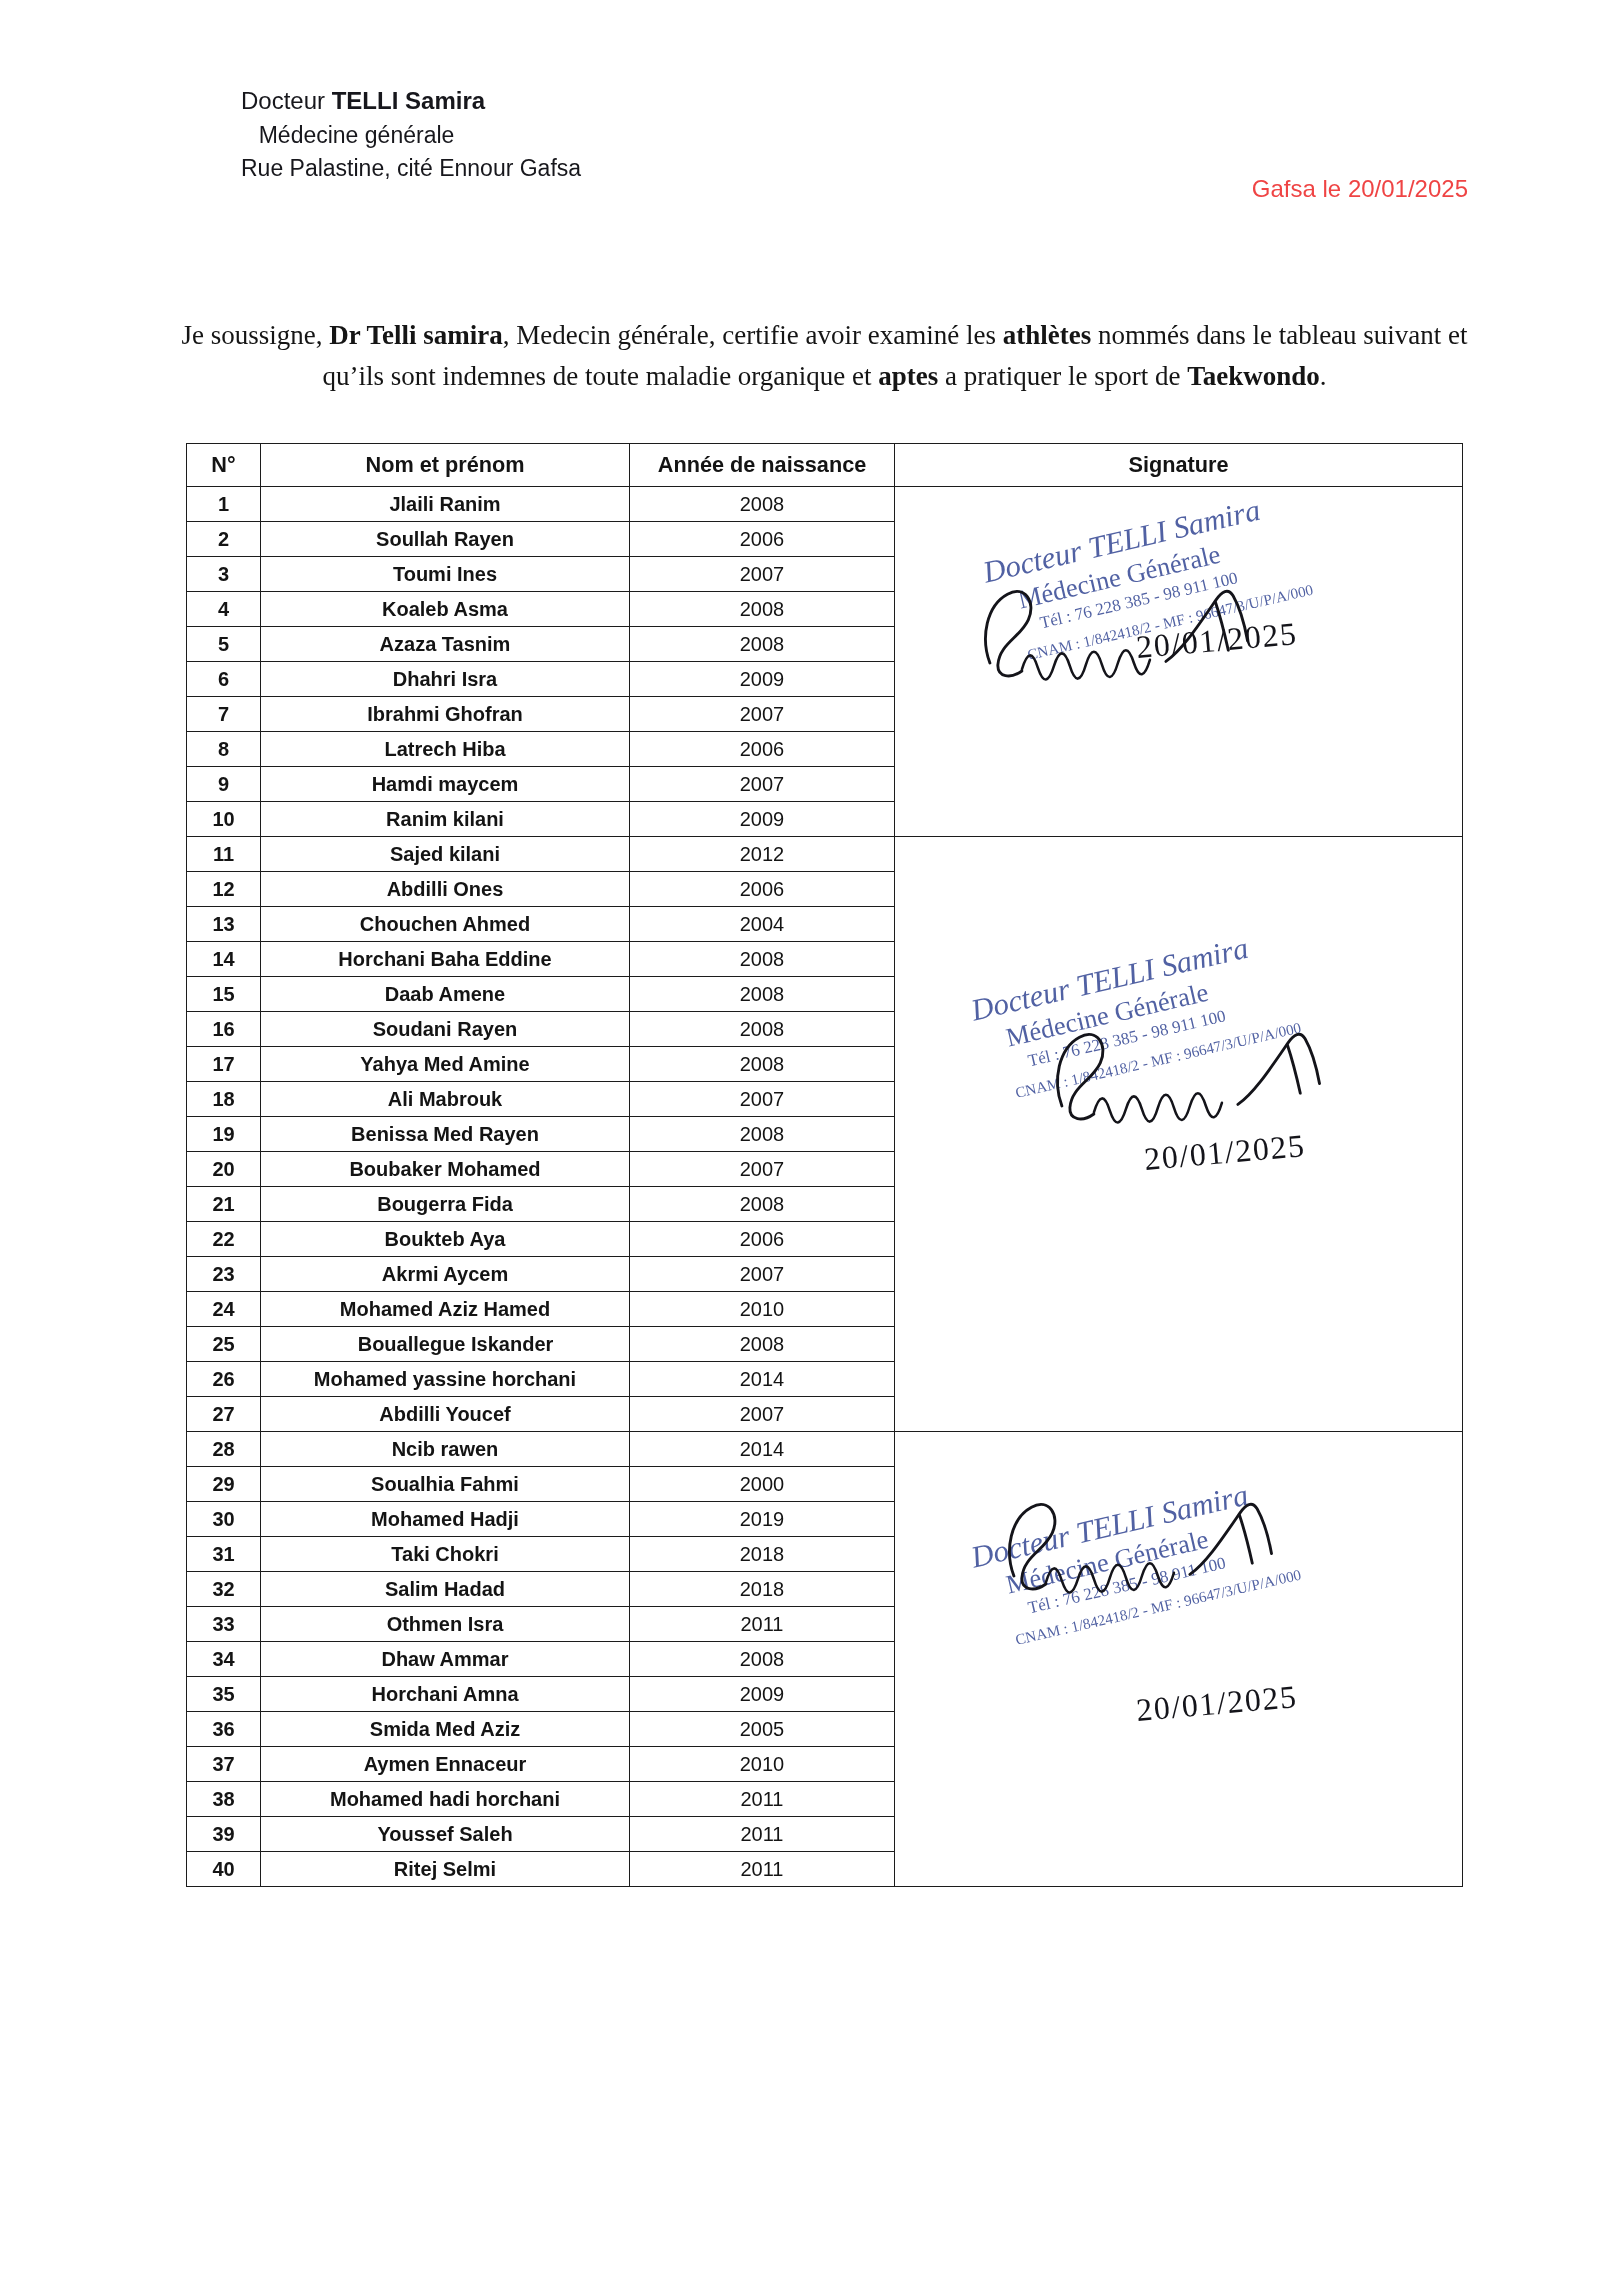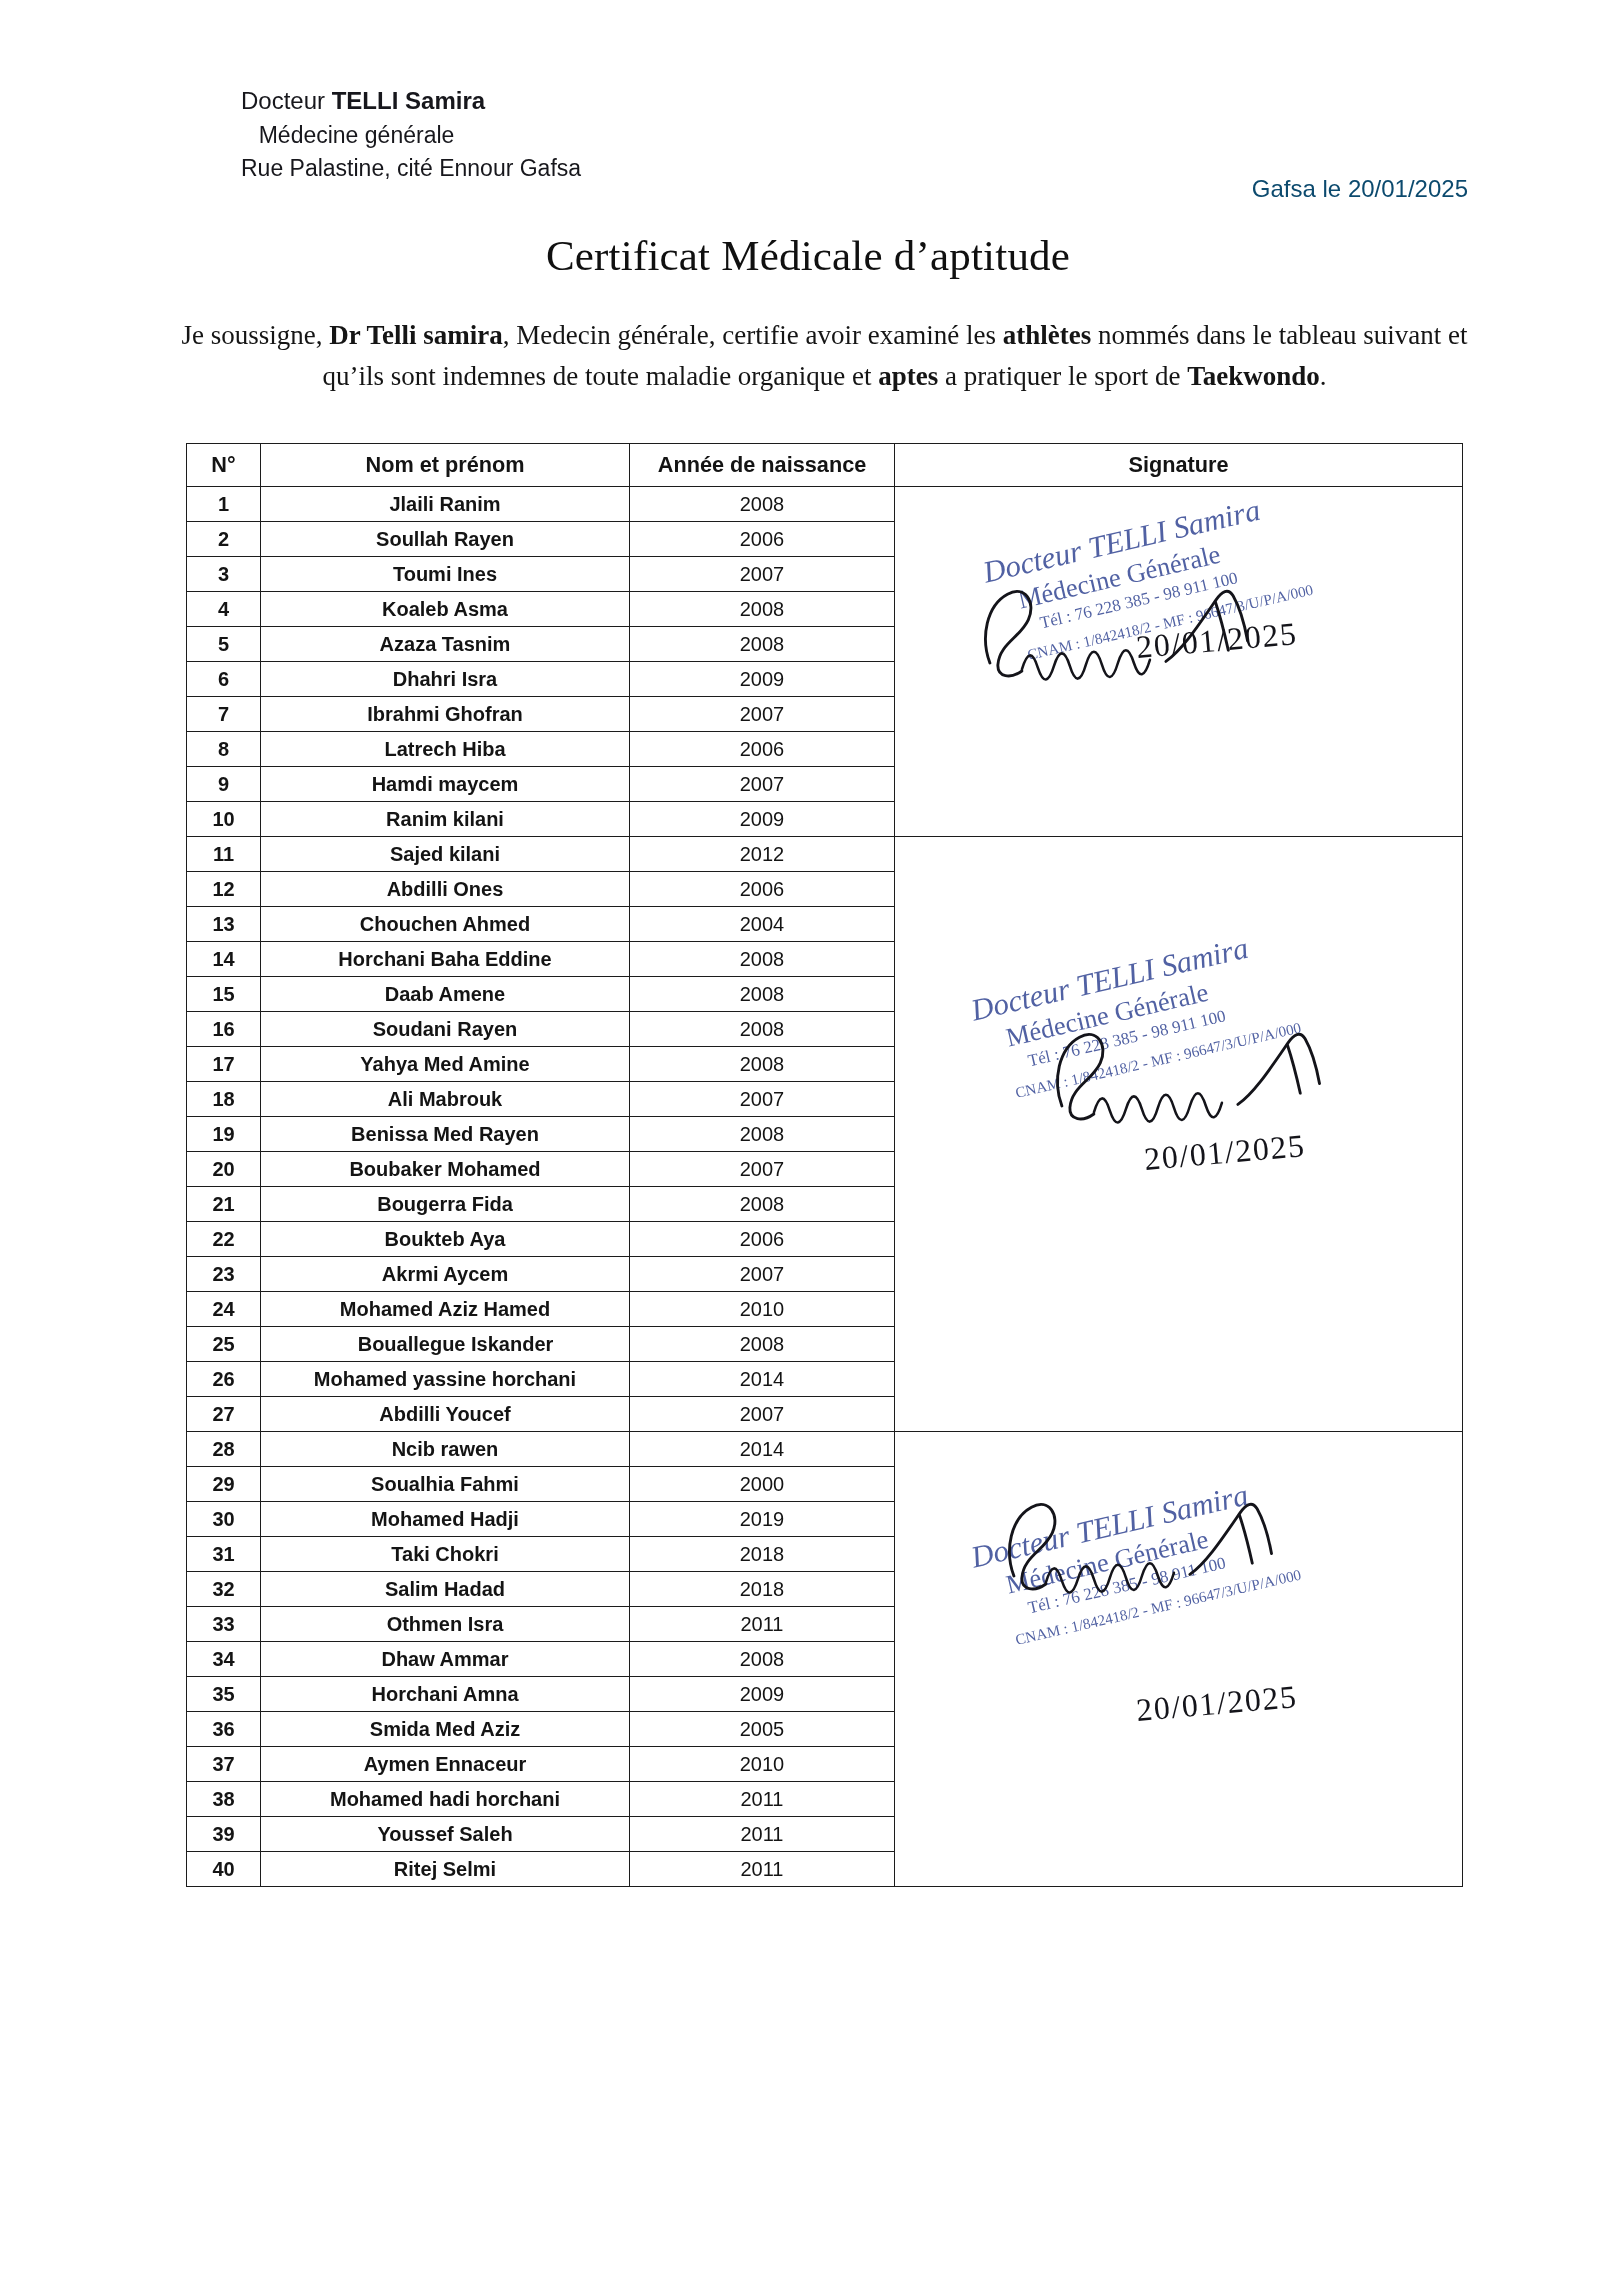--- a/index.html
+++ b/index.html
@@ -36,21 +36,21 @@
   .letterhead .line1 { font-size: 24px; }
   .letterhead .line1 b { font-weight: bold; }
   .letterhead .line2 { padding-left: 17.7px; }
   .letterhead .line3 { }
 
   .place-date {
     position: absolute;
     right: 148px;
     top: 175px;
     font-size: 24px;
-    color: #0c4a6e;
+    color: #ef4444;
     white-space: nowrap;
   }
 
   .doc-title {
     position: absolute;
     left: 0;
     right: 0;
     top: 231px;
     text-align: center;
     font-family: "Liberation Serif", serif;
@@ -170,21 +170,20 @@
 <div class="page">
 
   <div class="letterhead">
     <div class="line1"><span>Docteur </span><b>TELLI Samira</b></div>
     <div class="line2">Médecine générale</div>
     <div class="line3">Rue Palastine, cité Ennour  Gafsa</div>
   </div>
 
   <div class="place-date">Gafsa le 20/01/2025</div>
 
-  <div class="doc-title">Certificat Médicale d’aptitude</div>
 
   <div class="intro">
     <span>Je soussigne, </span><b>Dr Telli samira</b><span>, Medecin générale, certifie avoir examiné les </span><b>athlètes</b><span>  nommés dans le tableau suivant et qu’ils sont indemnes de toute maladie organique et </span><b>aptes</b><span> a pratiquer le sport de </span><b>Taekwondo</b><span>.</span>
   </div>
 
   <div class="table-wrap">
     <table class="athletes">
       <colgroup>
         <col class="c-num">
           <col class="c-name">

